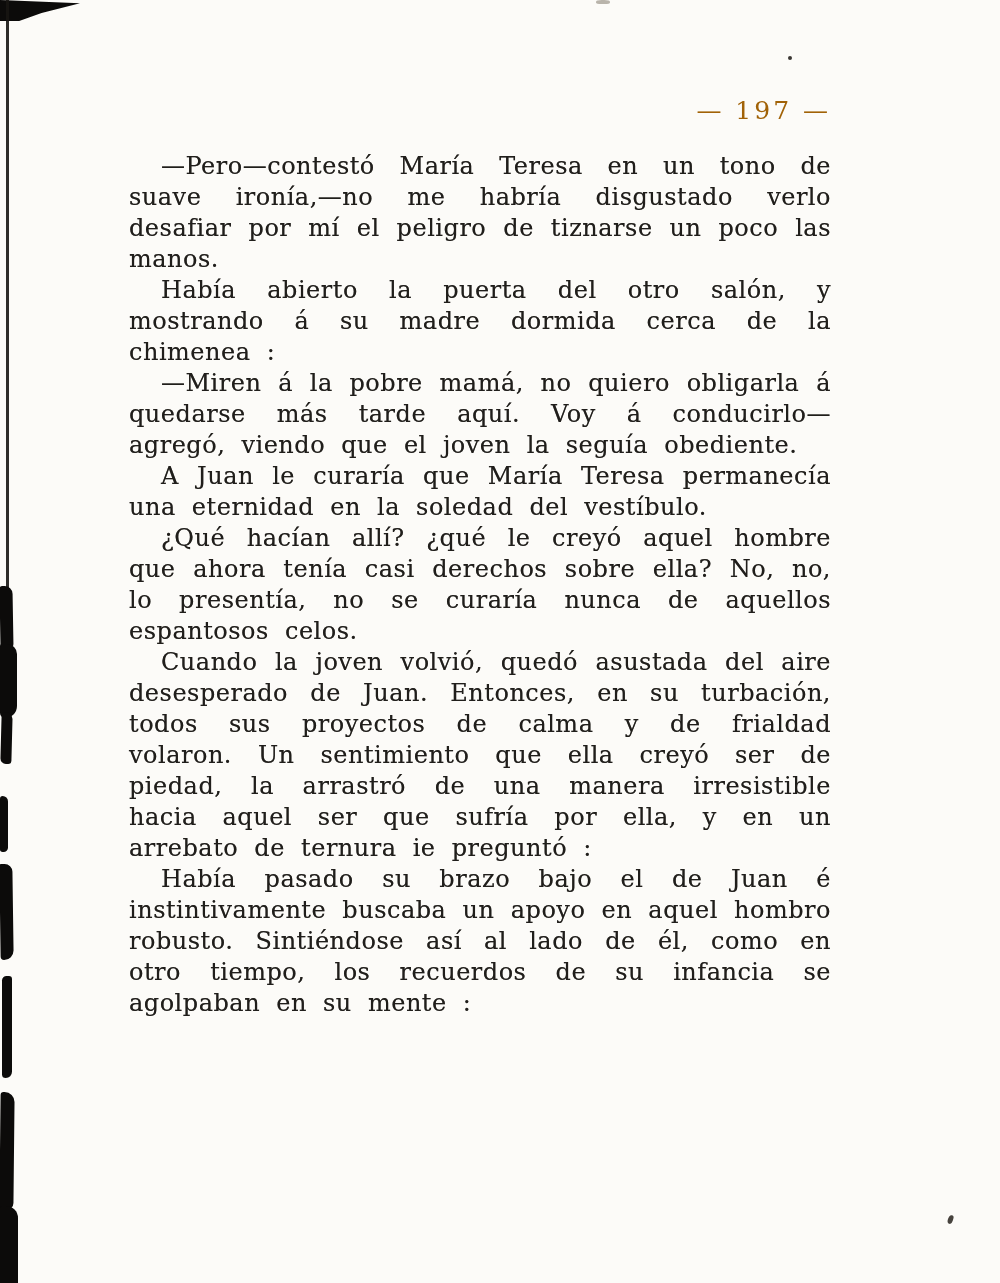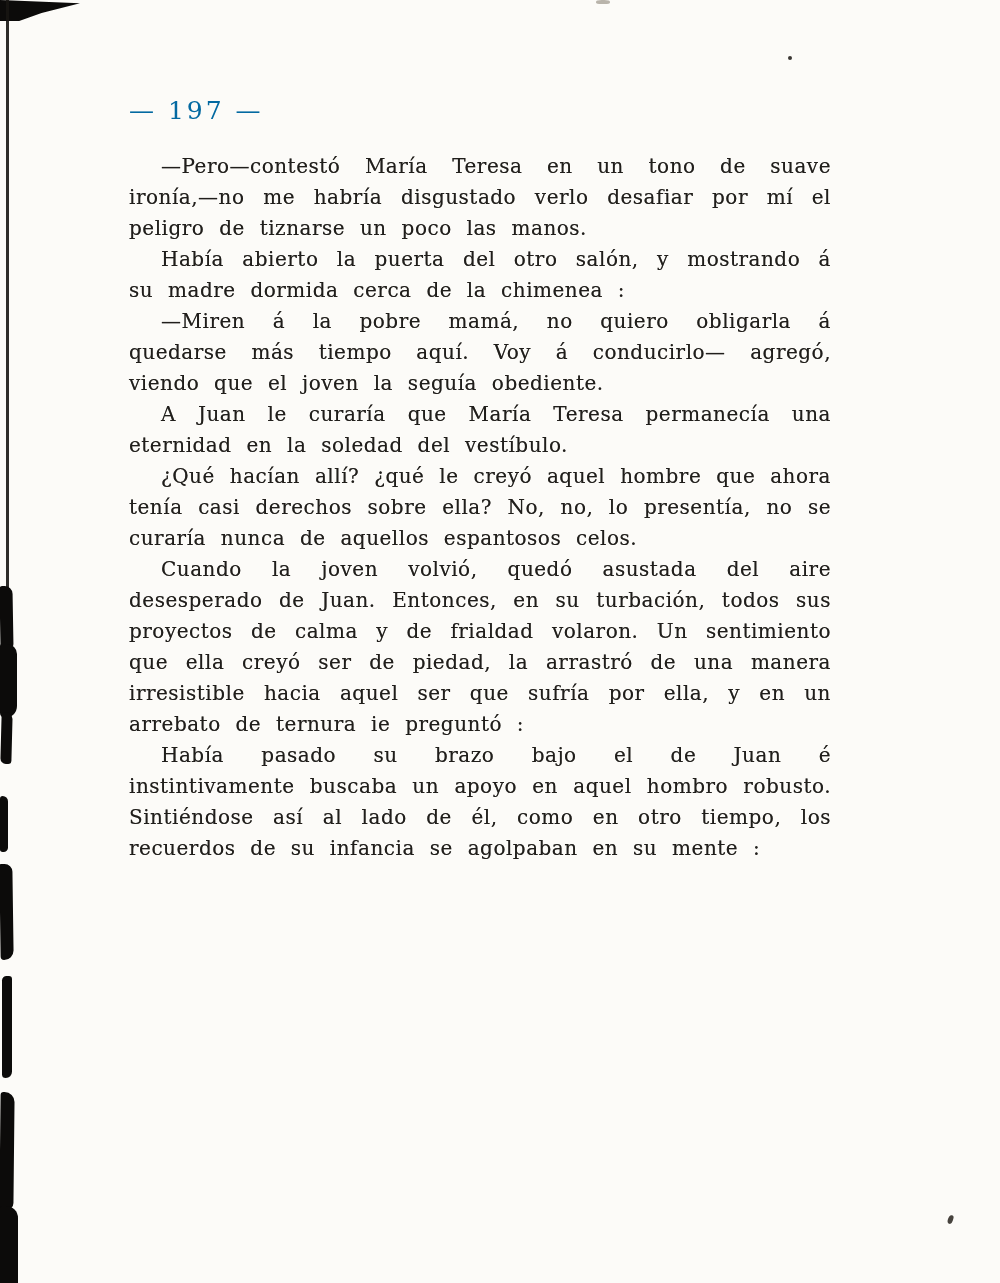--- a/index.html
+++ b/index.html
@@ -15,31 +15,31 @@
     font-family: "DejaVu Serif", "Liberation Serif", serif;
     color: #201e1b;
   }
   .text-block {
     position: absolute;
     left: 129px;
     top: 96px;
     width: 702px;
   }
   .page-number {
-    text-align: left;
+    text-align: right;
     font-size: 25px;
     letter-spacing: 3px;
     margin: 0 0 26px 0;
-    color: #0369a1;
+    color: #a16207;
   }
   .para {
     margin: 0;
     text-indent: 32px;
     text-align: justify;
-    font-size: 20px;
+    font-size: 24px;
     line-height: 31px;
     letter-spacing: 0.5px;
     word-spacing: 8px;
     text-shadow: 0 0 0.6px rgba(20,18,15,0.55);
   }
   
   .artifact {
     position: absolute;
     background: #0c0b0a;
   }
@@ -64,21 +64,21 @@
   .speck-2 { left: 948px; top: 1215px; width: 5px; height: 9px; border-radius: 60% 40% 50% 50%; background: #47433e; transform: rotate(18deg); }
   .speck-3 { left: 596px; top: 0; width: 14px; height: 4px; border-radius: 40%; background: #b9b4ab; }
 </style>
 </head>
 <body>
 
 <div class="text-block">
   <div class="page-number">— 197 —</div>
   <p class="para">—Pero—contestó María Teresa en un tono de suave ironía,—no me habría disgustado verlo desafiar por mí el peligro de tiznarse un poco las manos.</p>
   <p class="para">Había abierto la puerta del otro salón, y mostrando á su madre dormida cerca de la chimenea&nbsp;:</p>
-  <p class="para">—Miren á la pobre mamá, no quiero obligarla á quedarse más tiempo aquí. Voy á conducirlo— agregó, viendo que el joven la seguía obediente.</p>
+  <p class="para">—Miren á la pobre mamá, no quiero obligarla á quedarse más tarde aquí. Voy á conducirlo— agregó, viendo que el joven la seguía obediente.</p>
   <p class="para">A Juan le curaría que María Teresa permanecía una eternidad en la soledad del vestíbulo.</p>
   <p class="para">¿Qué hacían allí? ¿qué le creyó aquel hombre que ahora tenía casi derechos sobre ella? No, no, lo presentía, no se curaría nunca de aquellos espantosos celos.</p>
   <p class="para">Cuando la joven volvió, quedó asustada del aire desesperado de Juan. Entonces, en su turbación, todos sus proyectos de calma y de frialdad volaron. Un sentimiento que ella creyó ser de piedad, la arrastró de una manera irresistible hacia aquel ser que sufría por ella, y en un arrebato de ternura ie preguntó&nbsp;:</p>
   <p class="para">Había pasado su brazo bajo el de Juan é instintivamente buscaba un apoyo en aquel hombro robusto. Sintiéndose así al lado de él, como en otro tiempo, los recuerdos de su infancia se agolpaban en su mente&nbsp;:</p>
 </div>
 
 <div>
   <div class="artifact corner-blot"></div>
   <div class="artifact left-line"></div>
   <div class="artifact blot-a"></div>

